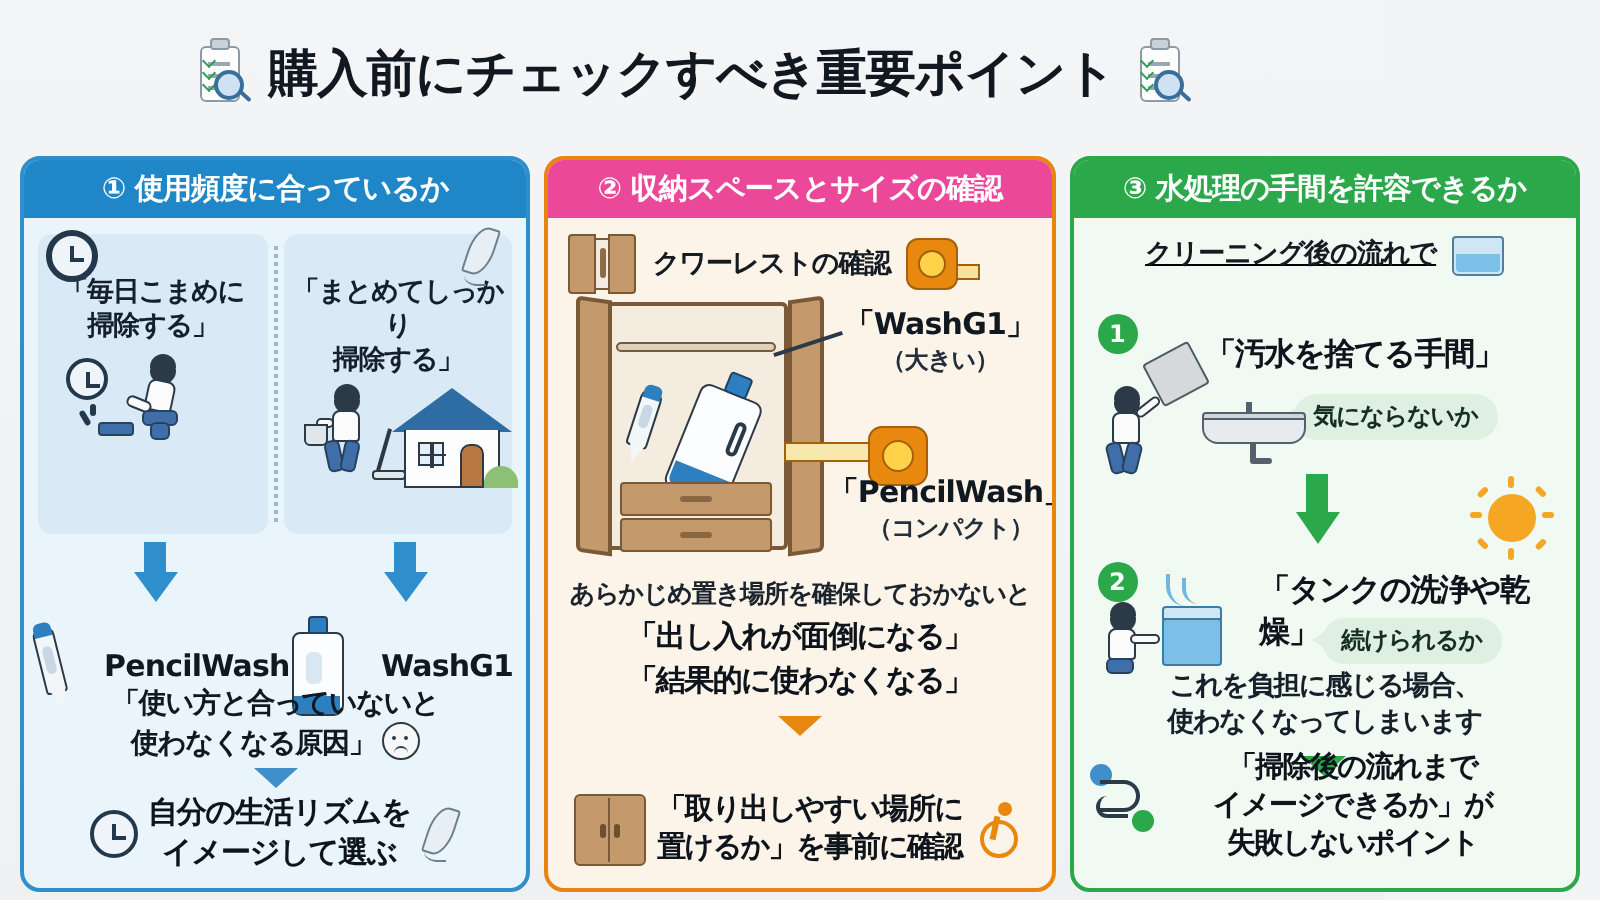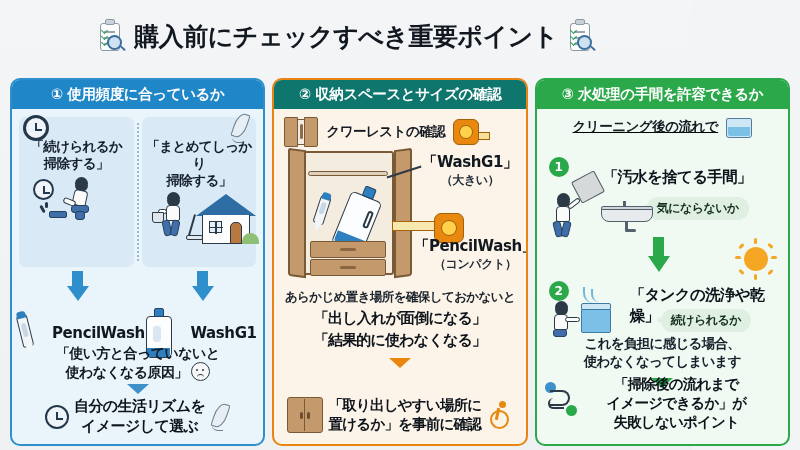--- a/index.html
+++ b/index.html
@@ -29,21 +29,21 @@
   .cb-mag-h { position:absolute; left:21px; top:28px; width:7px; height:2.4px; background:#3a6f9c; transform: rotate(42deg); border-radius:2px; }
 
   
   .panels { position:absolute; top:78px; left:0; width:800px; height:368px; display:flex; gap:7px; padding:0 10px; }
   .panel { flex:1; border-radius:10px; overflow:hidden; position:relative; border:2px solid; display:flex; flex-direction:column; }
   .panel.p1 { border-color:#2f8fcc; background:#eaf4fb; }
   .panel.p2 { border-color:#e8840f; background:#fdf4e9; }
   .panel.p3 { border-color:#2aa84a; background:#f0f9f2; }
   .phead { height:29px; display:flex; align-items:center; justify-content:center; color:#fff; font-weight:700; font-size:14.5px; letter-spacing:-0.4px; white-space:nowrap; }
   .p1 .phead { background:#1f86c8; }
-  .p2 .phead { background:#0f766e; }
+  .p2 .phead { background:#ec4899; }
   .p3 .phead { background:#2aa84a; }
   .pbody { flex:1; position:relative;padding-left:16px; }
 
   
   .halves { position:absolute; top:8px; left:7px; right:7px; height:150px; display:flex; }
   .half { flex:1; background:#d9e9f6; border-radius:7px; padding:4px 2px 0; display:flex; flex-direction:column; align-items:center; position:relative; }
   .half-quote { font-size:13.5px; font-weight:700; color:#14202b; line-height:1.25; text-align:center; margin-top:17px; letter-spacing:-0.6px; }
   .divider { width:0; border-left:2px dotted #9db9d0; margin:6px 3px; }
   .scene { position:relative; width:100%; height:58px; margin-top:3px; }
 
@@ -230,21 +230,21 @@
 
     <div class="panel p1">
       <div class="phead">① 使用頻度に合っているか</div>
       <div class="pbody">
 
         <div class="halves">
 
           <div class="half">
             <span class="clock-ic" style="left:4px;top:-2px"></span>
             <div class="half-quote">
-              <div>「続けられるか</div>
+              <div>「毎日こまめに</div>
               <div>掃除する」</div>
             </div>
             <div class="scene">
               <span class="clock-ic" style="left:12px;top:4px;width:21px;height:21px;border-width:2.5px"></span>
               <span class="person" style="left:44px;top:2px;width:40px;height:50px">
                 <span class="p-hair" style="left:10px;top:0"></span>
                 <span class="p-head" style="left:10px;top:2px"></span>
                 <span class="p-body" style="left:8px;top:13px;transform:rotate(12deg)"></span>
                 <span class="p-arm" style="left:-2px;top:22px;width:13px;height:6px;transform:rotate(22deg)"></span>
                 <span class="p-leg" style="left:6px;top:28px;width:18px;height:8px"></span>

